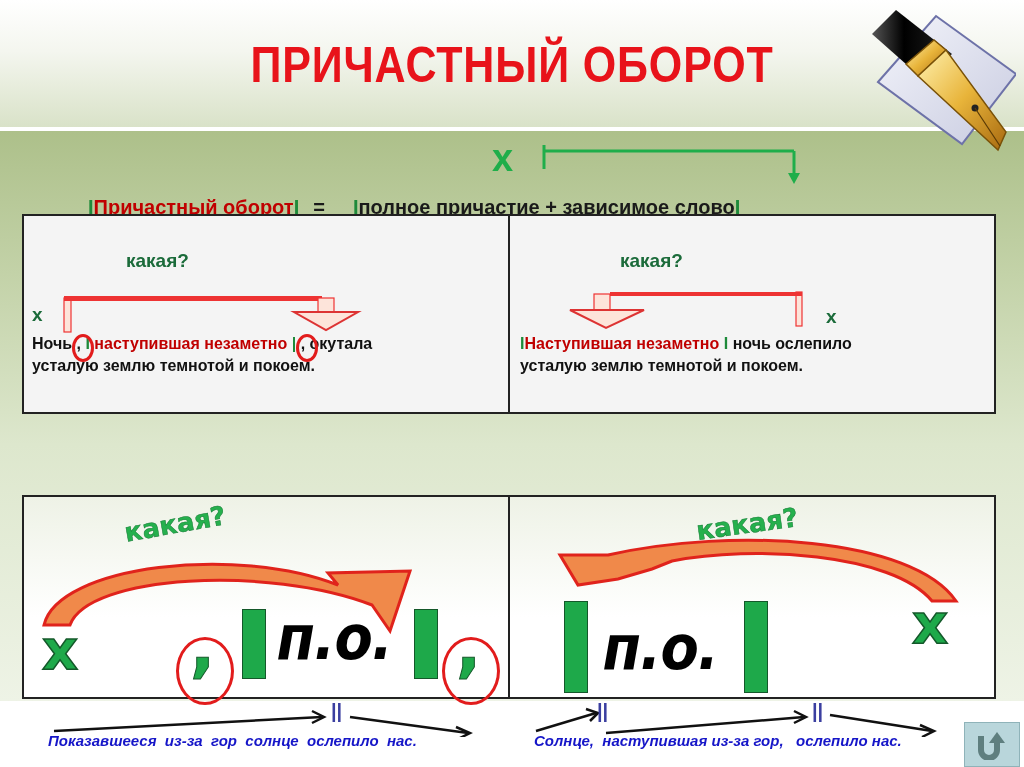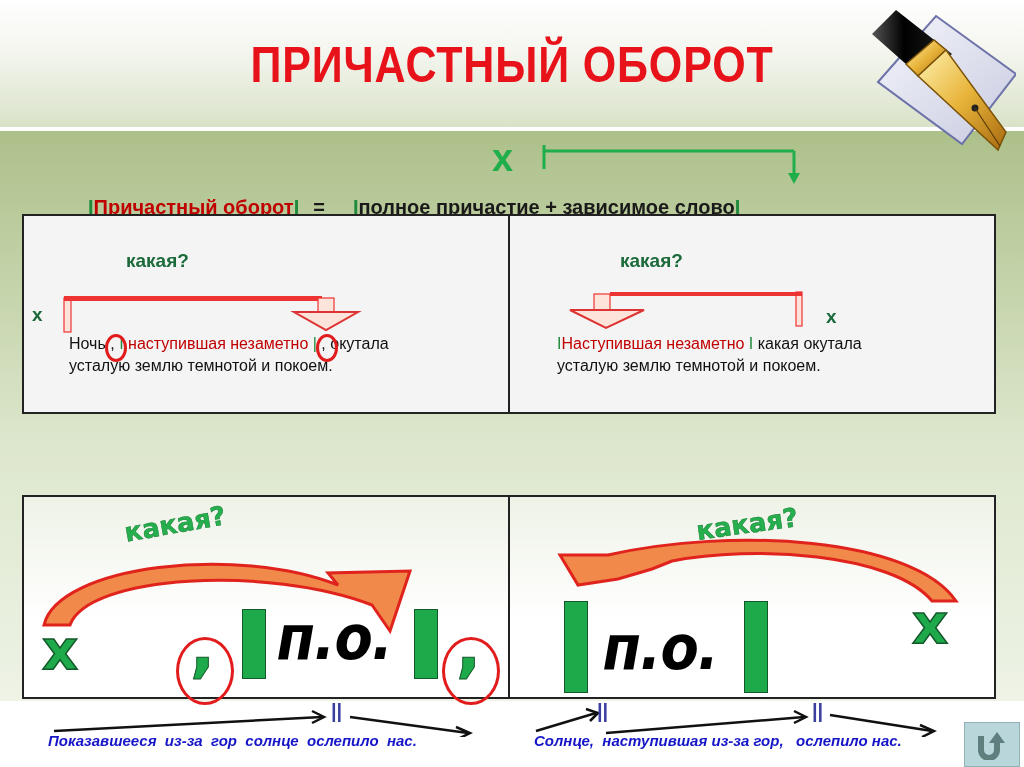--- a/index.html
+++ b/index.html
@@ -42,21 +42,21 @@
   .table {
     position:absolute; border:2px solid #222; background:#f4f4f4; display:flex;
   }
   .table1 { left:22px; top:214px; width:970px; height:196px; }
   .table2 { left:22px; top:495px; width:970px; height:200px; background:linear-gradient(to bottom,#eef2e6 0%,#ffffff 60%); }
   .cell { position:relative; flex:1; height:100%; }
   .cell + .cell { border-left:2px solid #222; }
 
   .q { position:absolute; font-size:19px; font-weight:bold; color:#1b6b3a; }
   .xlabel { position:absolute; font-size:19px; font-weight:bold; color:#1b6b3a; }
-  .sent { position:absolute; font-size:16px; font-weight:normal; color:#111; line-height:22px; white-space:nowrap;margin-left:37px; }
+  .sent { position:absolute; font-size:16px; font-weight:bold; color:#111; line-height:22px; white-space:nowrap; }
   .sent .red { color:#c00000; }
   .sent .bar { color:#1e8a3a; }
   .svg-abs { position:absolute; }
 
   .po { position:absolute; font-size:62px; font-weight:900; font-style:italic; color:#000; letter-spacing:-1px; font-family:"DejaVu Sans", sans-serif; transform:scaleX(0.9); }
   .gbar { position:absolute; width:22px; background:#1ea94a; border:1.5px solid #14582a; }
   .comma { position:absolute; font-size:66px; font-weight:900; color:#1ea94a; font-family:"DejaVu Sans", sans-serif; -webkit-text-stroke:1px #14582a; }
   .circle { position:absolute; border:3px solid #e21c1c; border-radius:50%; }
   .bigx { position:absolute; font-size:56px; font-weight:900; color:#1ea94a; -webkit-text-stroke:1.5px #14582a; font-family:"DejaVu Sans", sans-serif; line-height:50px; }
   .arc-q { position:absolute; font-size:26px; font-weight:900; color:#25b04d; -webkit-text-stroke:0.5px #137a33; font-family:"DejaVu Sans", sans-serif; }
@@ -139,21 +139,21 @@
     <div class="xlabel" style="left:316px; top:90px;">x</div>
     <svg class="svg-abs" style="left:56px; top:74px;" width="250" height="46" viewBox="0 0 250 46">
       <rect x="230" y="2" width="6" height="34" fill="#fde4da" stroke="#e33" stroke-width="1.2"></rect>
       <rect x="44" y="2" width="192" height="4" fill="#e33"></rect>
       <rect x="28" y="4" width="16" height="16" fill="#fde4da" stroke="#e33" stroke-width="1.2"></rect>
       <polygon points="4,20 78,20 40,38" fill="#fde4da" stroke="#d33" stroke-width="2"></polygon>
     </svg>
     <div class="sent" style="left:10px; top:117px;">
       <span class="bar">I</span><span class="red">Наступившая незаметно</span>
       <span class="bar">I</span>
-      <span>какая окутала</span><br>
+      <span>ночь ослепило</span><br>
       <span>усталую землю темнотой и покоем.</span>
     </div>
   </div>
 </div>
 
 <div class="table table2">
   <div class="cell">
     <div class="arc-q" style="left:100px; top:12px; transform:rotate(-10deg);">какая?</div>
     <svg class="svg-abs" style="left:14px; top:48px;" width="380" height="90" viewBox="0 0 380 90">
       <path d="M6,80 C20,20 200,0 300,40 L290,28 L372,26 L352,86 L334,60 C230,20 50,30 32,80 Z" fill="#f0894a" stroke="#e0231c" stroke-width="3"></path>

